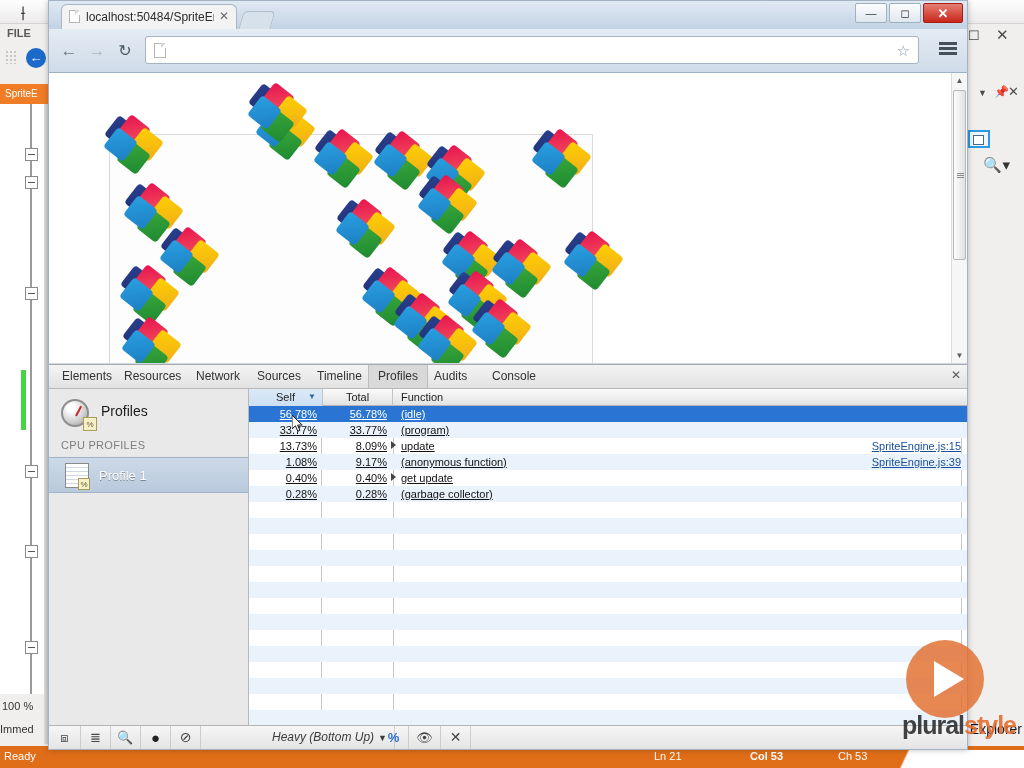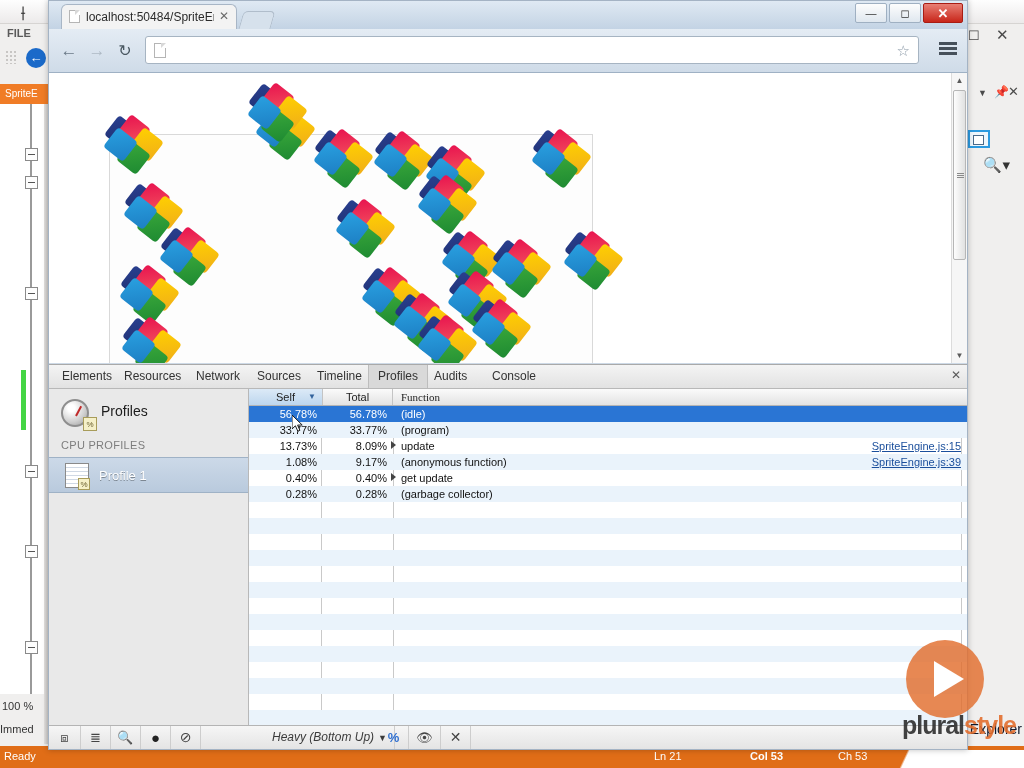--- a/index.html
+++ b/index.html
@@ -355,36 +355,36 @@
   #dt-grid {
     position:absolute; left:200px; top:24px; width:718px; height:337px;
     background:#fff; overflow:hidden;
   }
   #dt-grid-head {
     position:absolute; left:0; top:0; width:718px; height:17px;
     background: linear-gradient(#fbfbfb,#e3e3e3);
     border-bottom:1px solid #b4b4b4; font-size:11px; color:#222;
   }
   .gh {
-    position:absolute; top:0; height:16px; line-height:16px;
+    position:absolute; top:0; height:32px; line-height:16px;
     border-right:1px solid #c4c4c4;
   }
   #gh-self  { left:0px;   width:74px;  text-align:center;
               background: linear-gradient(#dceaf7,#bdd6ee); }
   #gh-total { left:74px;  width:70px;  text-align:center; }
-  #gh-func  { left:144px; width:574px; padding-left:8px; border-right:none;font-family:Liberation Serif, serif; }
+  #gh-func  { left:144px; width:574px; padding-left:8px; border-right:none; }
   #gh-sort  { position:absolute; right:6px; top:0; font-size:8px; color:#33639c; }
 
   .grow {
     position:absolute; left:0; width:718px; height:16px;
     font-size:11px; color:#111;
   }
   .grow.alt { background:#eaf3fb; }
   .grow.sel { background:#2a75d4; color:#fff; }
-  .gc { position:absolute; top:0; height:28px; line-height:16px; }
+  .gc { position:absolute; top:0; height:28px; line-height:16px;text-decoration:underline; }
   .gc-self  { left:0px;   width:68px;  text-align:right; }
   .gc-total { left:74px;  width:64px;  text-align:right; }
   .gc-func  { left:152px; width:420px; }
   .gc-src {
     position:absolute; right:6px; top:0; height:16px; line-height:16px;
     color:#1b4f9c; text-decoration:underline; font-size:11px;
   }
   .disc {
     position:absolute; left:-10px; top:3px; width:0; height:0;
     border-style:solid; border-width:4px 0 4px 5px;

